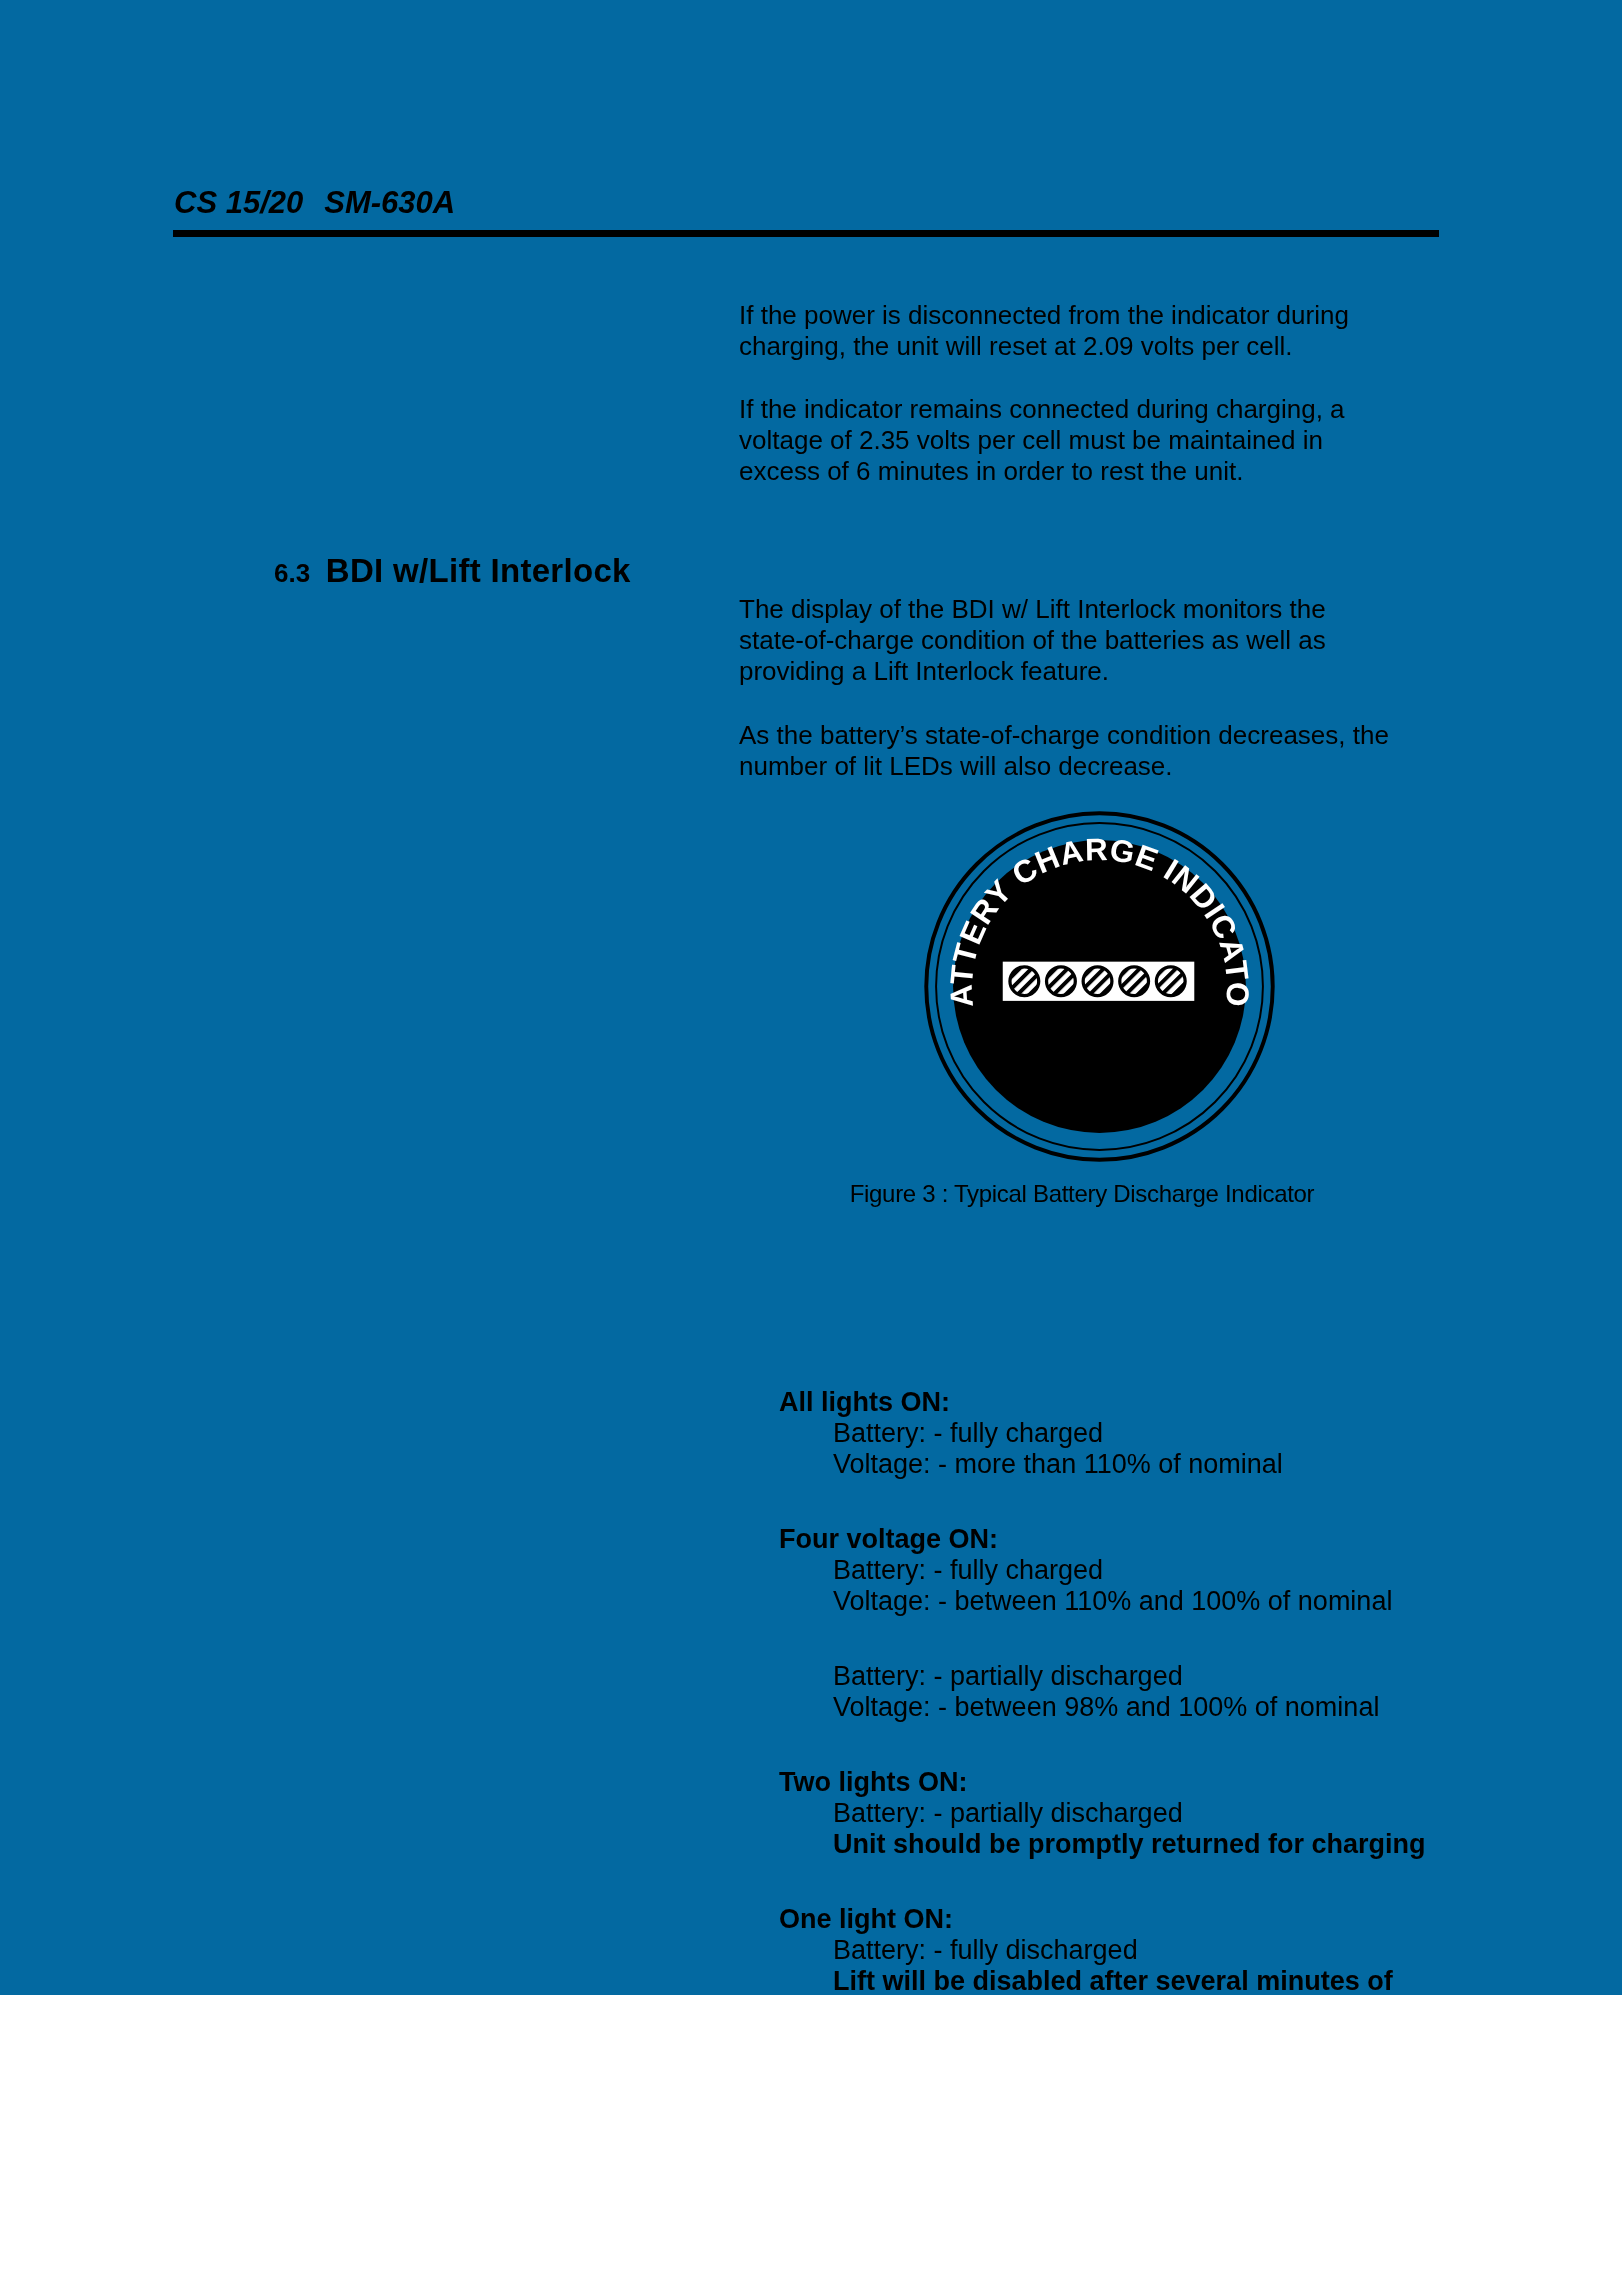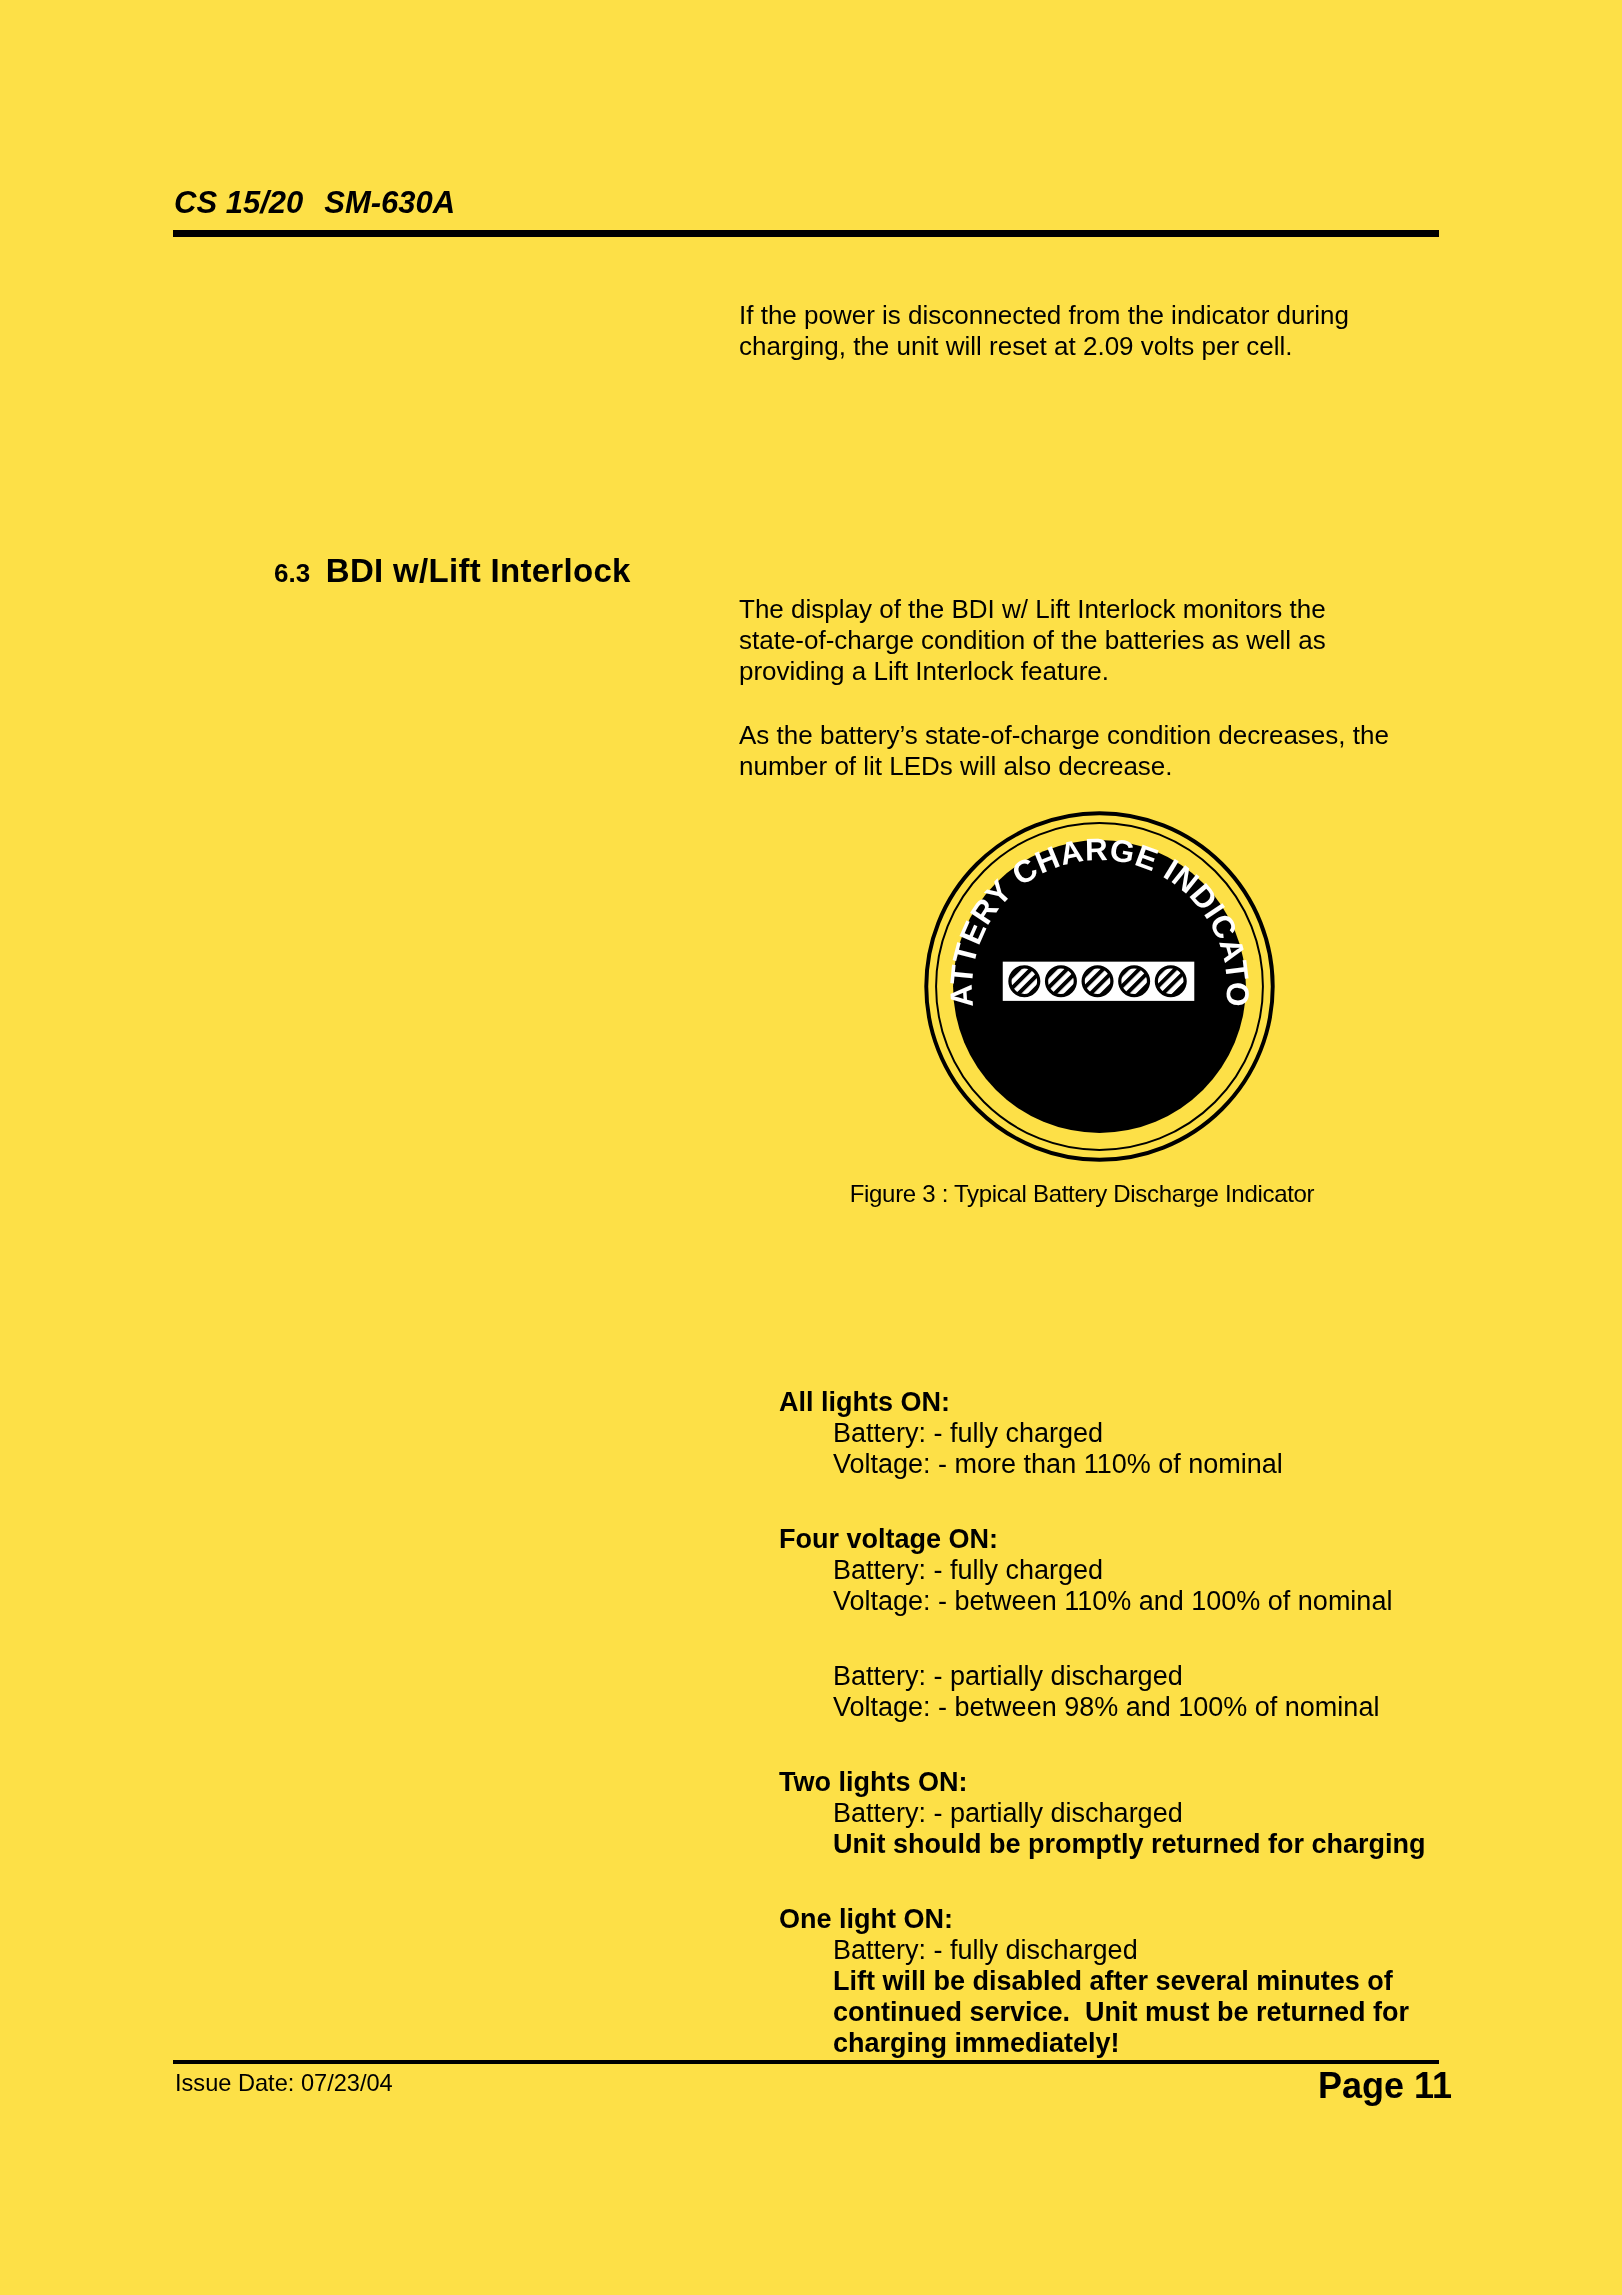--- a/index.html
+++ b/index.html
@@ -1,19 +1,19 @@
 <!DOCTYPE html>
 <html style="font-size:10.5px"><head>
 <meta charset="utf-8">
 <style>
   html,body{margin:0;padding:0;background:#ffffff;}
   .page{
     position:relative;
-    width:1623px;height:2295px;
-    background:#fde047;
+    width:1623px;height:1995px;
+    background:#0369a1;
     color:#000;
     font-family:"Liberation Sans","DejaVu Sans",sans-serif;
     overflow:hidden;
   }
   .header{
     position:absolute;left:174px;top:185px;
     font-size:31px;font-weight:bold;font-style:italic;
     white-space:nowrap;
   }
   .header .model{margin-right:21px;}
@@ -79,20 +79,23 @@
 
 <div class="page">
 
   <div class="header">
     <span class="model">CS 15/20</span><span>SM-630A</span>
   </div>
   <div class="rule-top"></div>
 
   <div class="para para-p1">If the power is disconnected from the indicator during
 charging, the unit will reset at 2.09 volts per cell.</div>
+  <div class="para para-p2">If the indicator remains connected during charging, a
+voltage of 2.35 volts per cell must be maintained in
+excess of 6 minutes in order to rest the unit.</div>
 
   <div class="section-heading">
     <span class="sec-num">6.3</span>
     <span class="sec-title">BDI w/Lift Interlock</span>
   </div>
 
   <div class="para para-p3">The display of the BDI w/ Lift Interlock monitors the
 state-of-charge condition of the batteries as well as
 providing a Lift Interlock feature.</div>
   <div class="para para-p4">As the battery’s state-of-charge condition decreases, the

